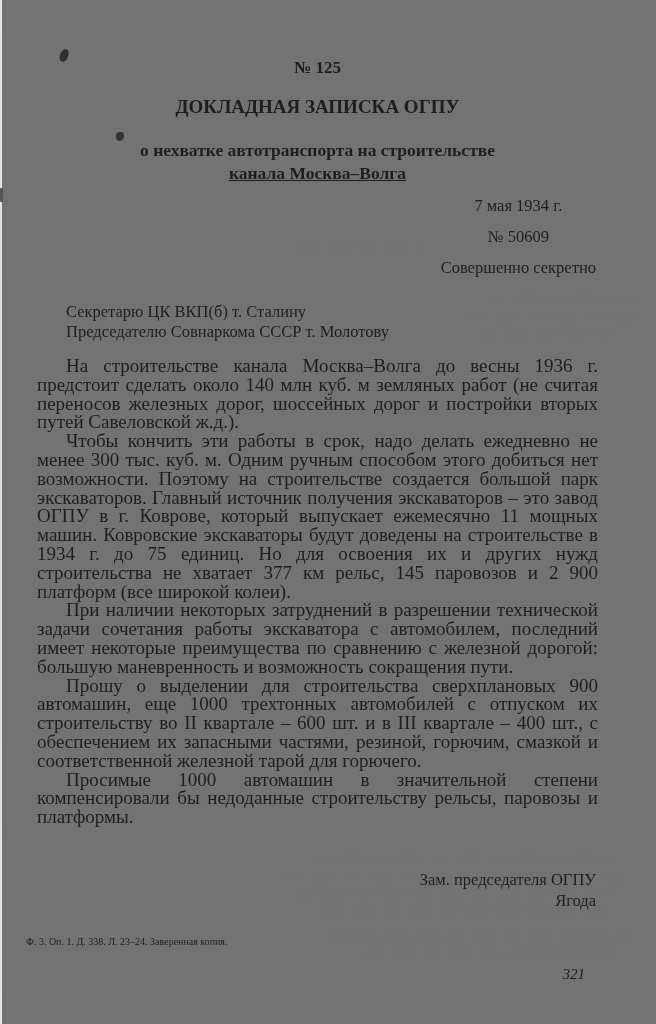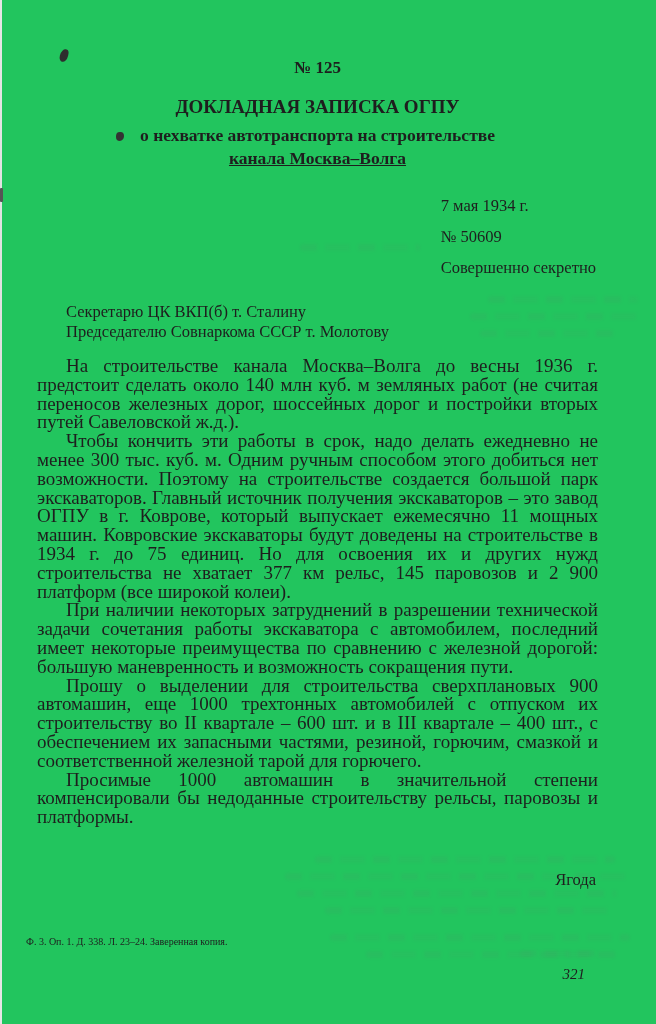--- a/index.html
+++ b/index.html
@@ -1,37 +1,37 @@
 <!DOCTYPE html>
 <html lang="ru"><head>
 <meta charset="utf-8">
 <style>
   * { margin:0; padding:0; box-sizing:border-box; }
   html, body { background:#ffffff; }
   .page {
     position:relative; width:656px; height:1024px;
-    background:#22c55e; overflow:hidden;
+    background:#737373; overflow:hidden;
     font-family:"Liberation Serif", "DejaVu Serif", serif;
     color:#1e1e1e;
   }
   .doc-number {
     position:absolute; top:58px; left:37px; width:561px;
     text-align:center; font-weight:bold; font-size:17px;
   }
   .doc-title {
     position:absolute; top:96px; left:37px; width:561px;
     text-align:center; font-weight:bold; font-size:19px;
   }
   .doc-subtitle {
-    position:absolute; top:124px; left:37px; width:561px;
+    position:absolute; top:139px; left:37px; width:561px;
     text-align:center; font-weight:bold; font-size:17.5px; line-height:22.5px;
   }
   .meta-block {
     position:absolute; top:197px; right:60px;
-    text-align:left; font-size:16.5px; line-height:18.5px;
+    text-align:center; font-size:16.5px; line-height:18.5px;
   }
   .meta-block .meta-line { margin-bottom:12.5px; }
   .addressees {
     position:absolute; top:302px; left:66px;
     font-size:16.5px; line-height:19.5px;
   }
   .body-text {
     position:absolute; top:357px; left:37px; width:561px;
     font-size:19px; line-height:18.8px; text-align:justify;
     hyphens:auto; -webkit-hyphens:auto;
@@ -124,19 +124,20 @@
 
   <div class="body-text">
     <p>На строительстве канала Москва–Волга до весны 1936 г. предстоит сделать около 140 млн куб. м земляных работ (не считая переносов железных дорог, шоссейных дорог и постройки вторых путей Савеловской ж.д.).</p>
     <p>Чтобы кончить эти работы в срок, надо делать ежедневно не менее 300 тыс. куб. м. Одним ручным способом этого добиться нет возможности. Поэтому на строительстве создается большой парк экскаваторов. Главный источник получения экскаваторов – это завод ОГПУ в г. Коврове, который выпускает ежемесячно 11 мощных машин. Ковровские экскаваторы будут доведены на строительстве в 1934 г. до 75 единиц. Но для освоения их и других нужд строительства не хватает 377 км рельс, 145 паровозов и 2 900 платформ (все широкой колеи).</p>
     <p>При наличии некоторых затруднений в разрешении технической задачи сочетания работы экскаватора с автомобилем, последний имеет некоторые преимущества по сравнению с железной дорогой: большую маневренность и возможность сокращения пути.</p>
     <p>Прошу о выделении для строительства сверхплановых 900 автомашин, еще 1000 трехтонных автомобилей с отпуском их строительству во II квартале – 600 шт. и в III квартале – 400 шт., с обеспечением их запасными частями, резиной, горючим, смазкой и соответственной железной тарой для горючего.</p>
     <p>Просимые 1000 автомашин в значительной степени компенсировали бы недоданные строительству рельсы, паровозы и платформы.</p>
   </div>
 
   <div class="signature">
+    <div>Зам. председателя ОГПУ</div>
     <div>Ягода</div>
   </div>
 
   <div class="archive-ref">Ф. 3. Оп. 1. Д. 338. Л. 23–24. Заверенная копия.</div>
   <div class="page-number">321</div>
 
 </div>
 
 </body></html>

